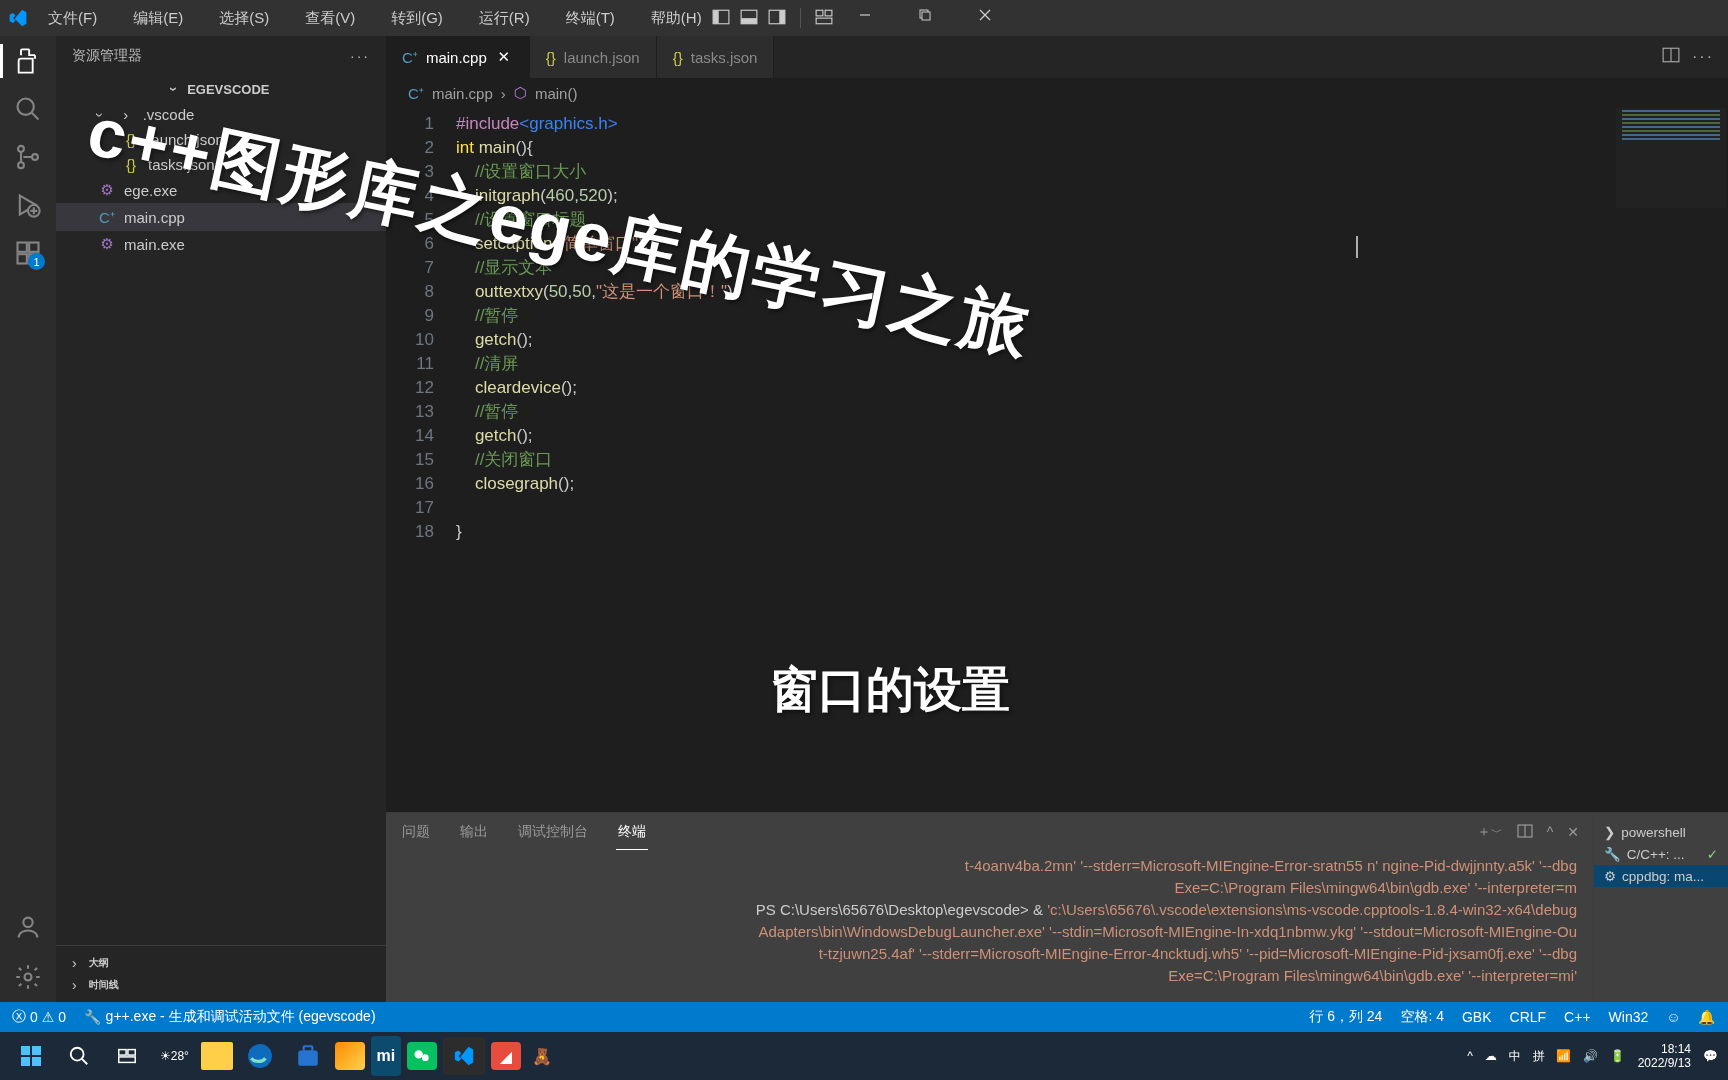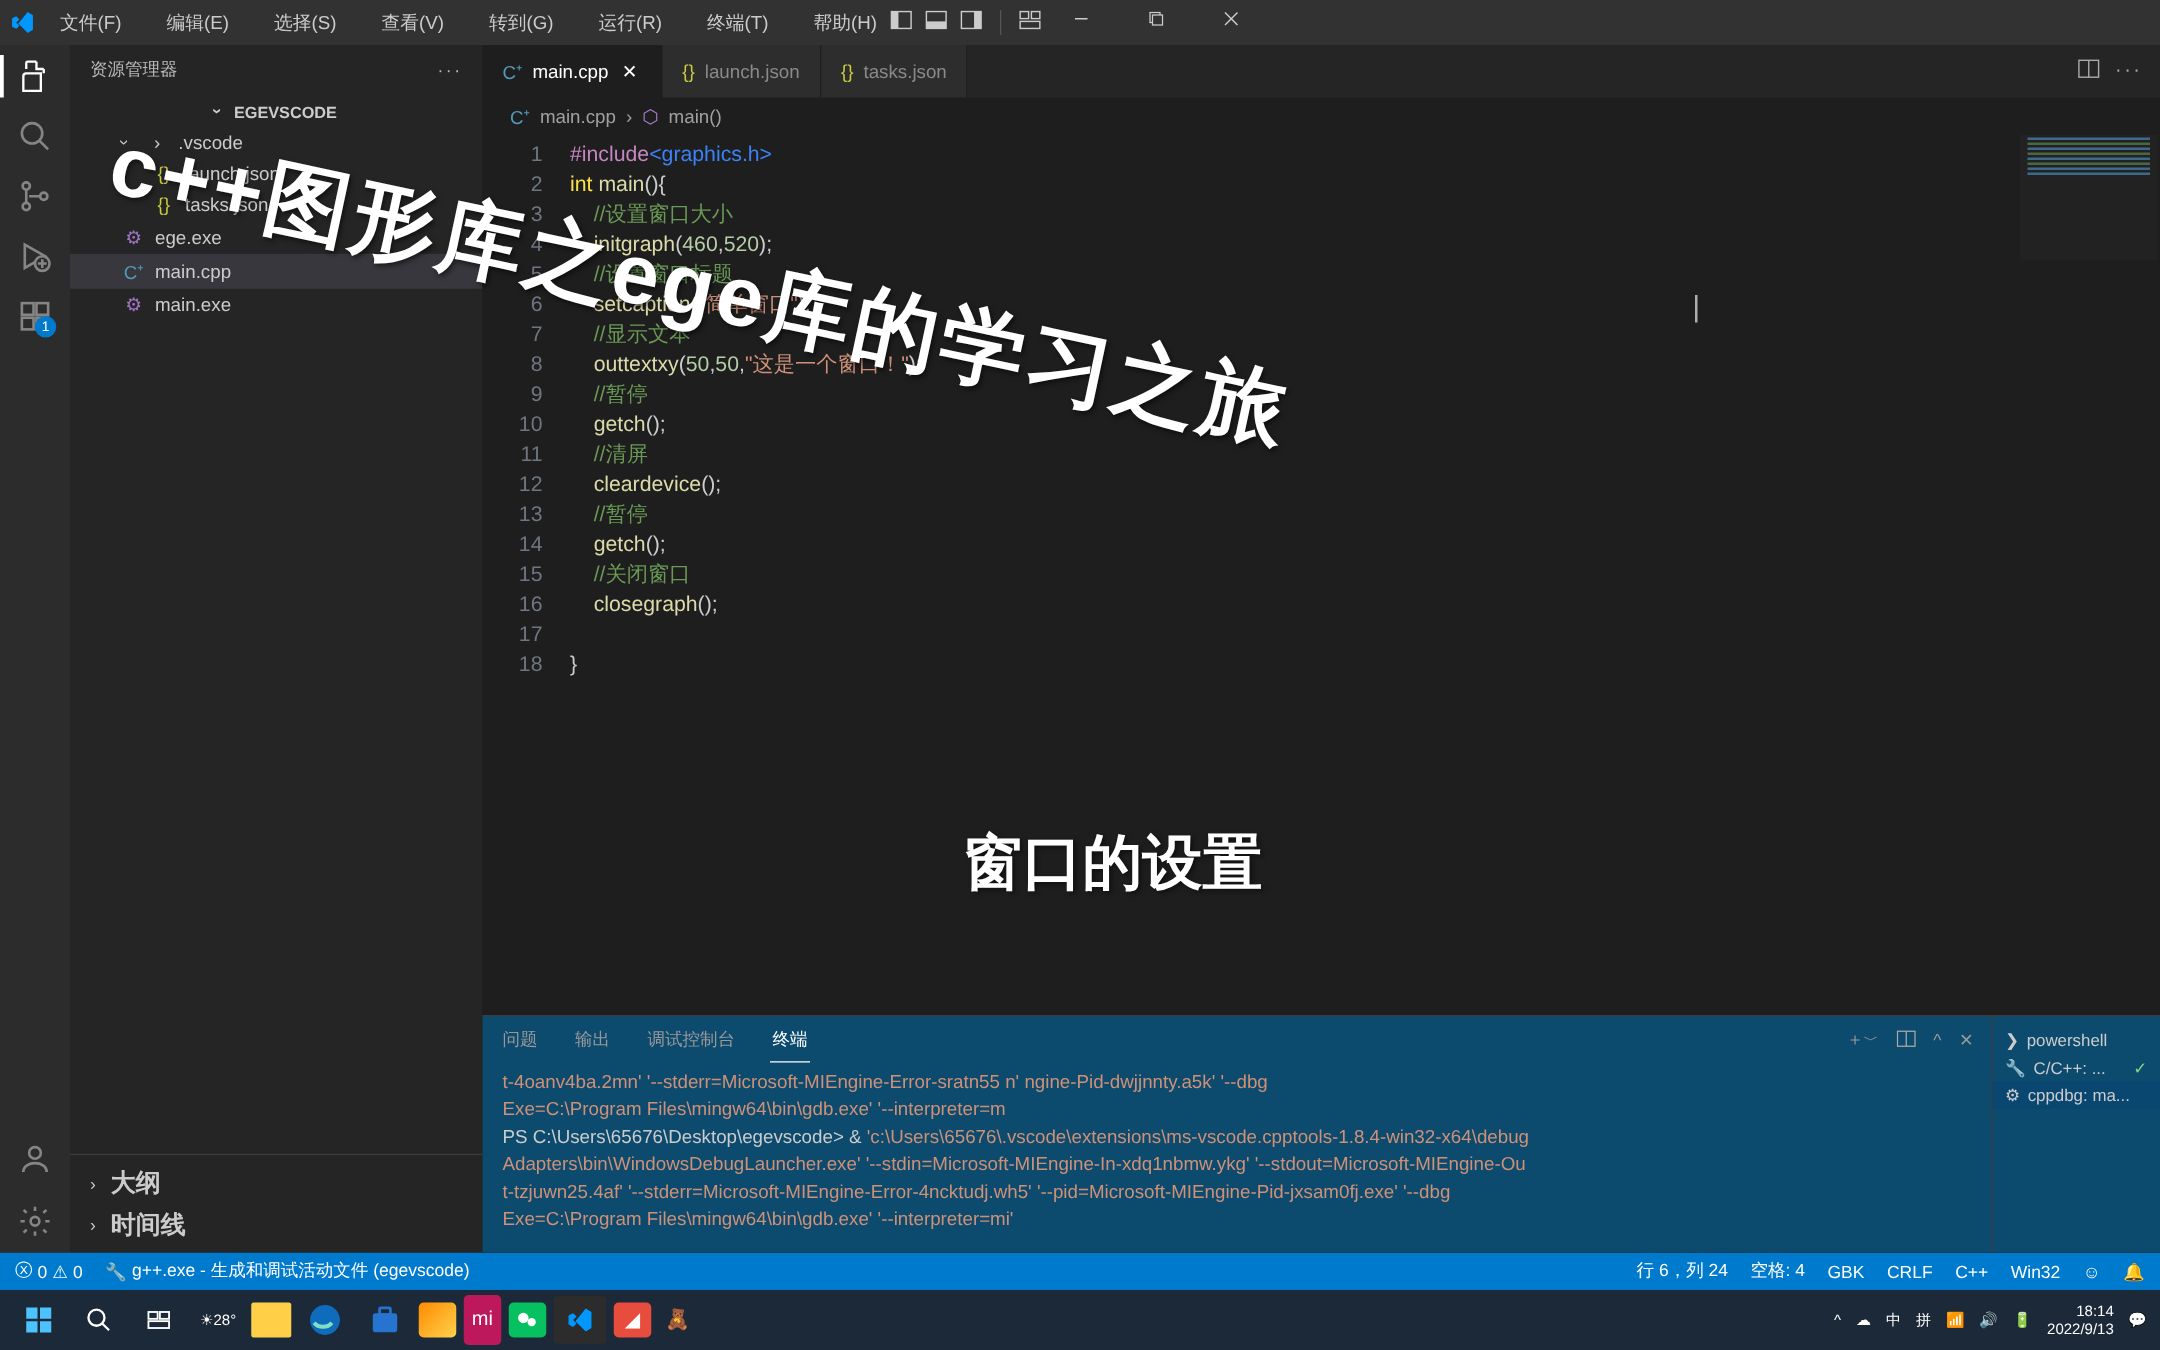--- a/index.html
+++ b/index.html
@@ -23,36 +23,36 @@
 
 .sidebar { width: 330px; background:#252526; display:flex; flex-direction:column; }
 .sidebar-head { height: 40px; display:flex; align-items:center; justify-content:space-between; padding:0 16px; font-size:14px; color:#bbb; }
 .sidebar-body { flex:1; font-size:15px; }
 .folder-root { padding:5px 10px; font-weight:bold; font-size:13px; color:#ccc; display:flex; align-items:center; gap:4px;justify-content:center;}
 .tree-item { padding:4px 10px 4px 42px; display:flex; align-items:center; gap:8px; color:#ccc; cursor:pointer;}
 .tree-item.indent2 { padding-left: 66px; }
 .tree-item.active { background:#37373d; }
 .file-ico { width:18px; text-align:center; }
 .sidebar-bottom { padding:6px 10px; border-top:1px solid #3c3c3c;}
-.sidebar-bottom-row { padding:3px 6px; display:flex; align-items:center; gap:6px; font-size:20px; color:#ccc; cursor:pointer;}
+.sidebar-bottom-row { padding:3px 6px; display:flex; align-items:center; gap:6px; font-size:10px; color:#ccc; cursor:pointer;}
 
 .editor-area { flex:1; display:flex; flex-direction:column; background:#1e1e1e; }
 .tabbar { height:42px; background:#252526; display:flex; align-items:stretch; }
 .tab { padding:0 16px; display:flex; align-items:center; gap:8px; color:#8a8a8a; font-size:15px; border-right:1px solid #1e1e1e; background:#2d2d2d; cursor:pointer; position:relative;}
 .tab.active { background:#1e1e1e; color:#fff; }
 .tab .close { width:18px; height:18px; display:flex; align-items:center; justify-content:center; }
 .tabbar-right { margin-left:auto; display:flex; align-items:center; gap:12px; padding:0 14px; color:#aaa;}
 .breadcrumb { height:30px; display:flex; align-items:center; gap:8px; padding:0 22px; color:#a0a0a0; font-size:15px;}
 .code { flex:1; font-family:"Consolas","Courier New",monospace; font-size:17px; line-height:24px; padding:4px 0; position:relative;}
 .code-line { display:flex; }
 .gutter { width:70px; text-align:right; padding-right:22px; color:#6e7681; user-select:none;}
 .ln { white-space:pre; } .kw { color:#fde047;} .fn{color:#dcdcaa;} .ty{color:#3b82f6;}
 .num{color:#b5cea8;} .str{color:#ce9178;} .cmt{color:#6a9955;} .pp{color:#c586c0;}
 
-.panel { height:190px; background:#0c4a6e; border-top:1px solid #3c3c3c; display:flex;}
+.panel { height:190px; background:#404040; border-top:1px solid #3c3c3c; display:flex;text-align:right;}
 .panel-main { flex:1; display:flex; flex-direction:column;}
 .panel-tabs { display:flex; padding:0 14px; height:38px; align-items:center; gap:26px; color:#999; font-size:14px;}
 .panel-tab { padding:8px 2px; cursor:pointer;}
 .panel-tab.active { color:#fff; border-bottom:1.5px solid #fff;}
 .panel-tools { margin-left:auto; display:flex; gap:14px; align-items:center;}
 .term { flex:1; padding:4px 16px; font-family:"Consolas",monospace; font-size:15px; line-height:22px; color:#ccc; overflow:hidden;}
 .term .y{color:#ce9178;}
 .panel-side { width:135px; border-left:1px solid #3c3c3c; padding:8px 10px; font-size:13.5px; color:#ccc;}
 .panel-side-row{display:flex; align-items:center; gap:6px; padding:3px 0;}
 .panel-side .chk{margin-left:auto; color:#89d185;}
@@ -454,21 +454,21 @@
         <path d="M4 14c3 4 10 4 13 0" stroke="#7ee0c0" stroke-width="3" fill="none"></path>
       </svg>
     </div>
   <div class="tb-icon">
       <svg width="26" height="26" viewBox="0 0 24 24">
         <rect x="3" y="7" width="18" height="14" rx="2" fill="#2774d0"></rect>
         <rect x="8" y="3" width="8" height="5" rx="1" fill="none" stroke="#2774d0" stroke-width="2"></rect>
       </svg>
     </div>
   <div class="tb-icon" style="background:linear-gradient(135deg,#ff8a00,#ffd24d); width:30px; height:28px; border-radius:4px;"></div>
-  <div class="tb-icon" style="background:#be185d; color:#fff; width:30px; height:40px; border-radius:4px; font-weight:normal;">mi</div>
+  <div class="tb-icon" style="background:#0c4a6e; color:#fff; width:30px; height:40px; border-radius:4px; font-weight:bold;">mi</div>
   <div class="tb-icon" style="background:#07c160; width:30px; height:28px; border-radius:4px;">
       <svg width="20" height="20" viewBox="0 0 24 24" fill="#fff">
         <circle cx="8" cy="10" r="5"></circle>
         <circle cx="16" cy="14" r="4"></circle>
       </svg>
     </div>
   <div class="tb-icon" style="background:#2c2c2d;">
       <svg width="22" height="22" viewBox="0 0 24 24">
         <path fill="#0098ff" d="M17 2l5 3v14l-5 3-9-9 9-11zM2 8l4-2 3 3-3 3 3 3-3 3-4-2V8z"></path>
       </svg>

